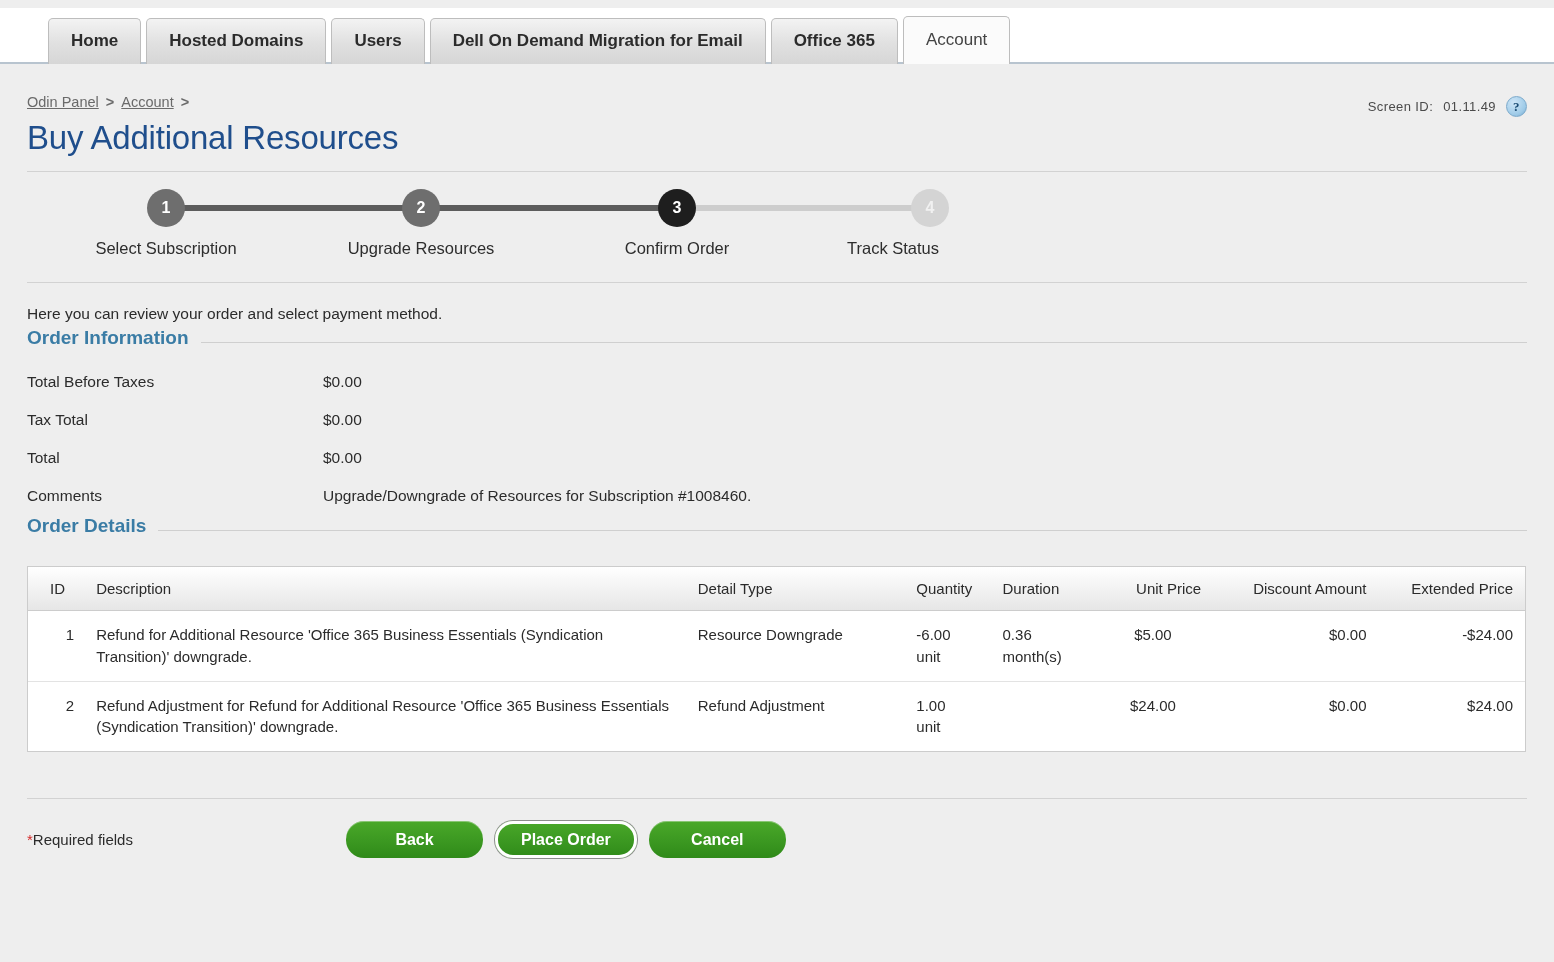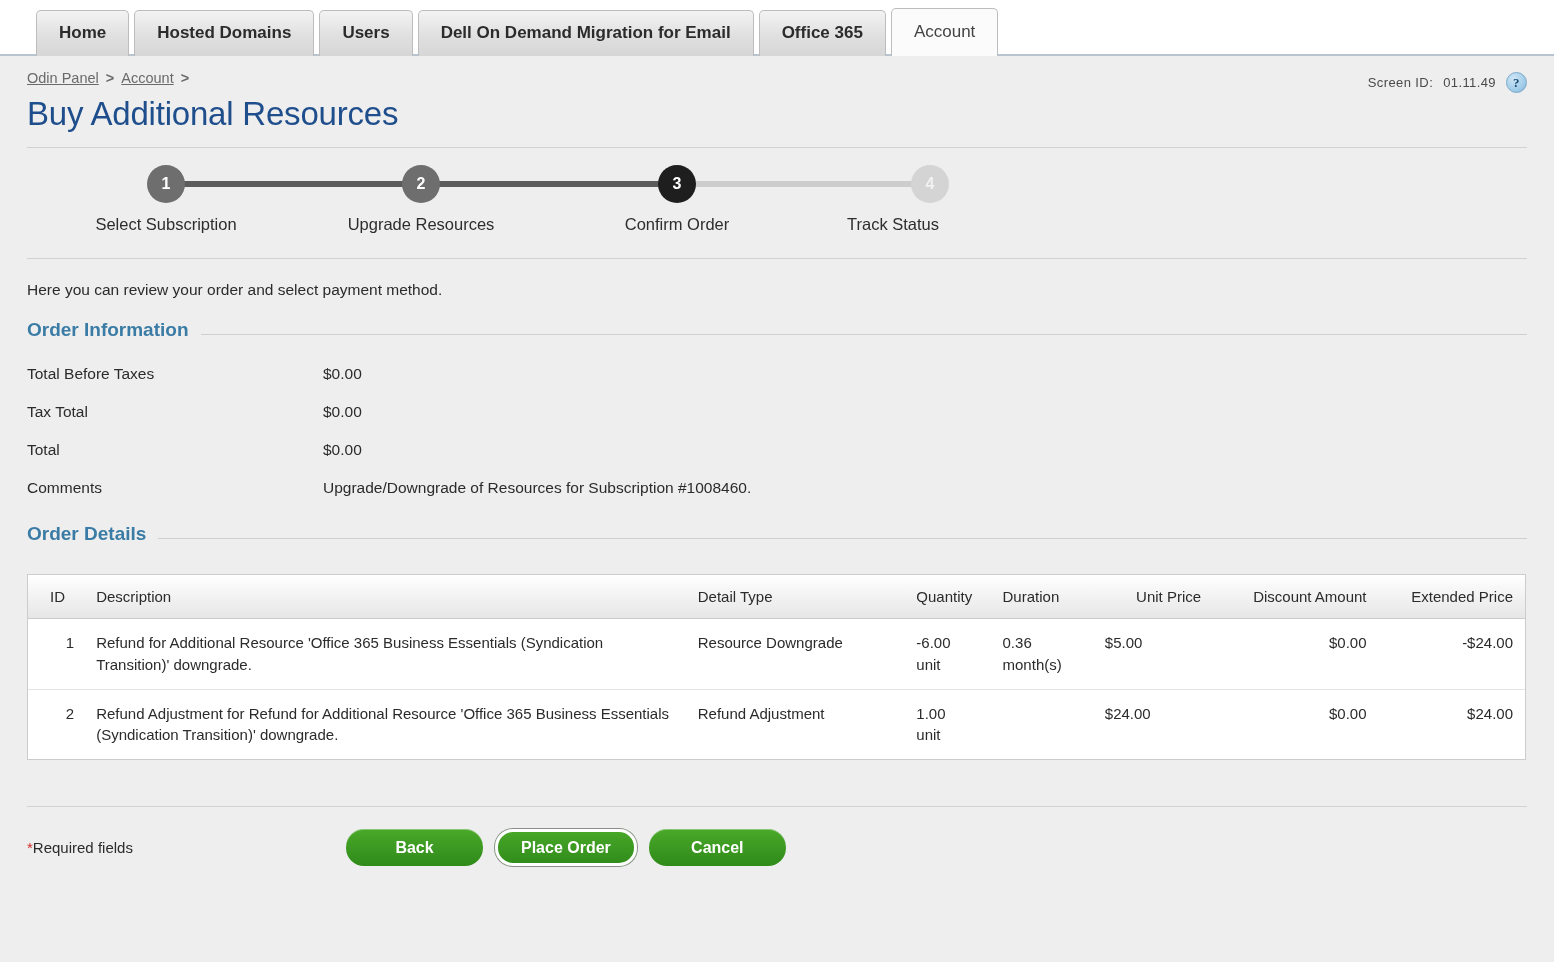--- a/index.html
+++ b/index.html
@@ -13,23 +13,24 @@
     overflow: hidden;
     position: relative;
   }
 
   
   .tabstrip {
     position: relative;
     height: 56px;
     background: #ffffff;
     border-bottom: 2px solid #b8c4cf;
-    padding-left: 36px;
+    padding-left: 48px;
     display: flex;
     align-items: flex-end;
+    margin-top: 8px;
   }
   .tab {
     height: 46px;
     line-height: 44px;
     padding: 0 22px;
     margin-right: 5px;
     border: 1px solid #bdbdbd;
     border-bottom: none;
     border-radius: 5px 5px 0 0;
     background: linear-gradient(to bottom, #f3f3f3 0%, #e0e0e0 55%, #d6d6d6 100%);
@@ -55,21 +56,21 @@
   
   .page {
     padding: 0 27px;
     position: relative;
   }
 
   .crumbrow {
     display: flex;
     align-items: flex-start;
     justify-content: space-between;
-    padding-top: 14px;
+    padding-top: 30px;
   }
   .breadcrumb { font-size: 14.5px; color: #6a6a6a; }
   .breadcrumb a {
     color: #6a6a6a;
     text-decoration: underline;
     cursor: pointer;
   }
   .breadcrumb .sep { padding: 0 3px; color: #6a6a6a; font-weight: bold; }
 
   .screenid {
@@ -139,21 +140,20 @@
 
   .intro {
     font-size: 15.5px;
     color: #2b2b2b;
     padding: 22px 0 4px 0;
   }
 
   
   .sect {
     display: flex; align-items: center;
-    margin-top: 16px;
   }
   .sect .txt {
     font-size: 19px;
     font-weight: bold;
     color: #3a7ca5;
     white-space: nowrap;
   }
   .sect .line {
     flex: 1;
     height: 1px;
@@ -201,21 +201,21 @@
     vertical-align: top;
     color: #2b2b2b;
     line-height: 1.45;
   }
   table.grid tbody tr + tr td { border-top: 1px solid #e3e3e3; }
   .c-id     { width: 58px;  text-align: right !important; padding-right: 12px !important; }
   .c-desc   { width: 600px; }
   .c-type   { width: 218px; }
   .c-qty    { width: 86px; }
   .c-dur    { width: 102px; }
-  .c-unit   { width: 116px; text-align: left; }
+  .c-unit   { width: 116px; text-align: center; }
   .c-disc   { width: 165px; text-align: right !important; }
   .c-ext    { width: 148px; text-align: right !important; padding-right: 12px !important; }
   th.c-id   { text-align: left !important; padding-left: 22px !important; }
   td.c-id   { padding-left: 22px !important; text-align: right !important; }
   th.c-unit, th.c-disc, th.c-ext { text-align: right !important; }
   .neg { color: #f51f2e; }
   .stacked { display: block; }
 
   
   .footdiv {

